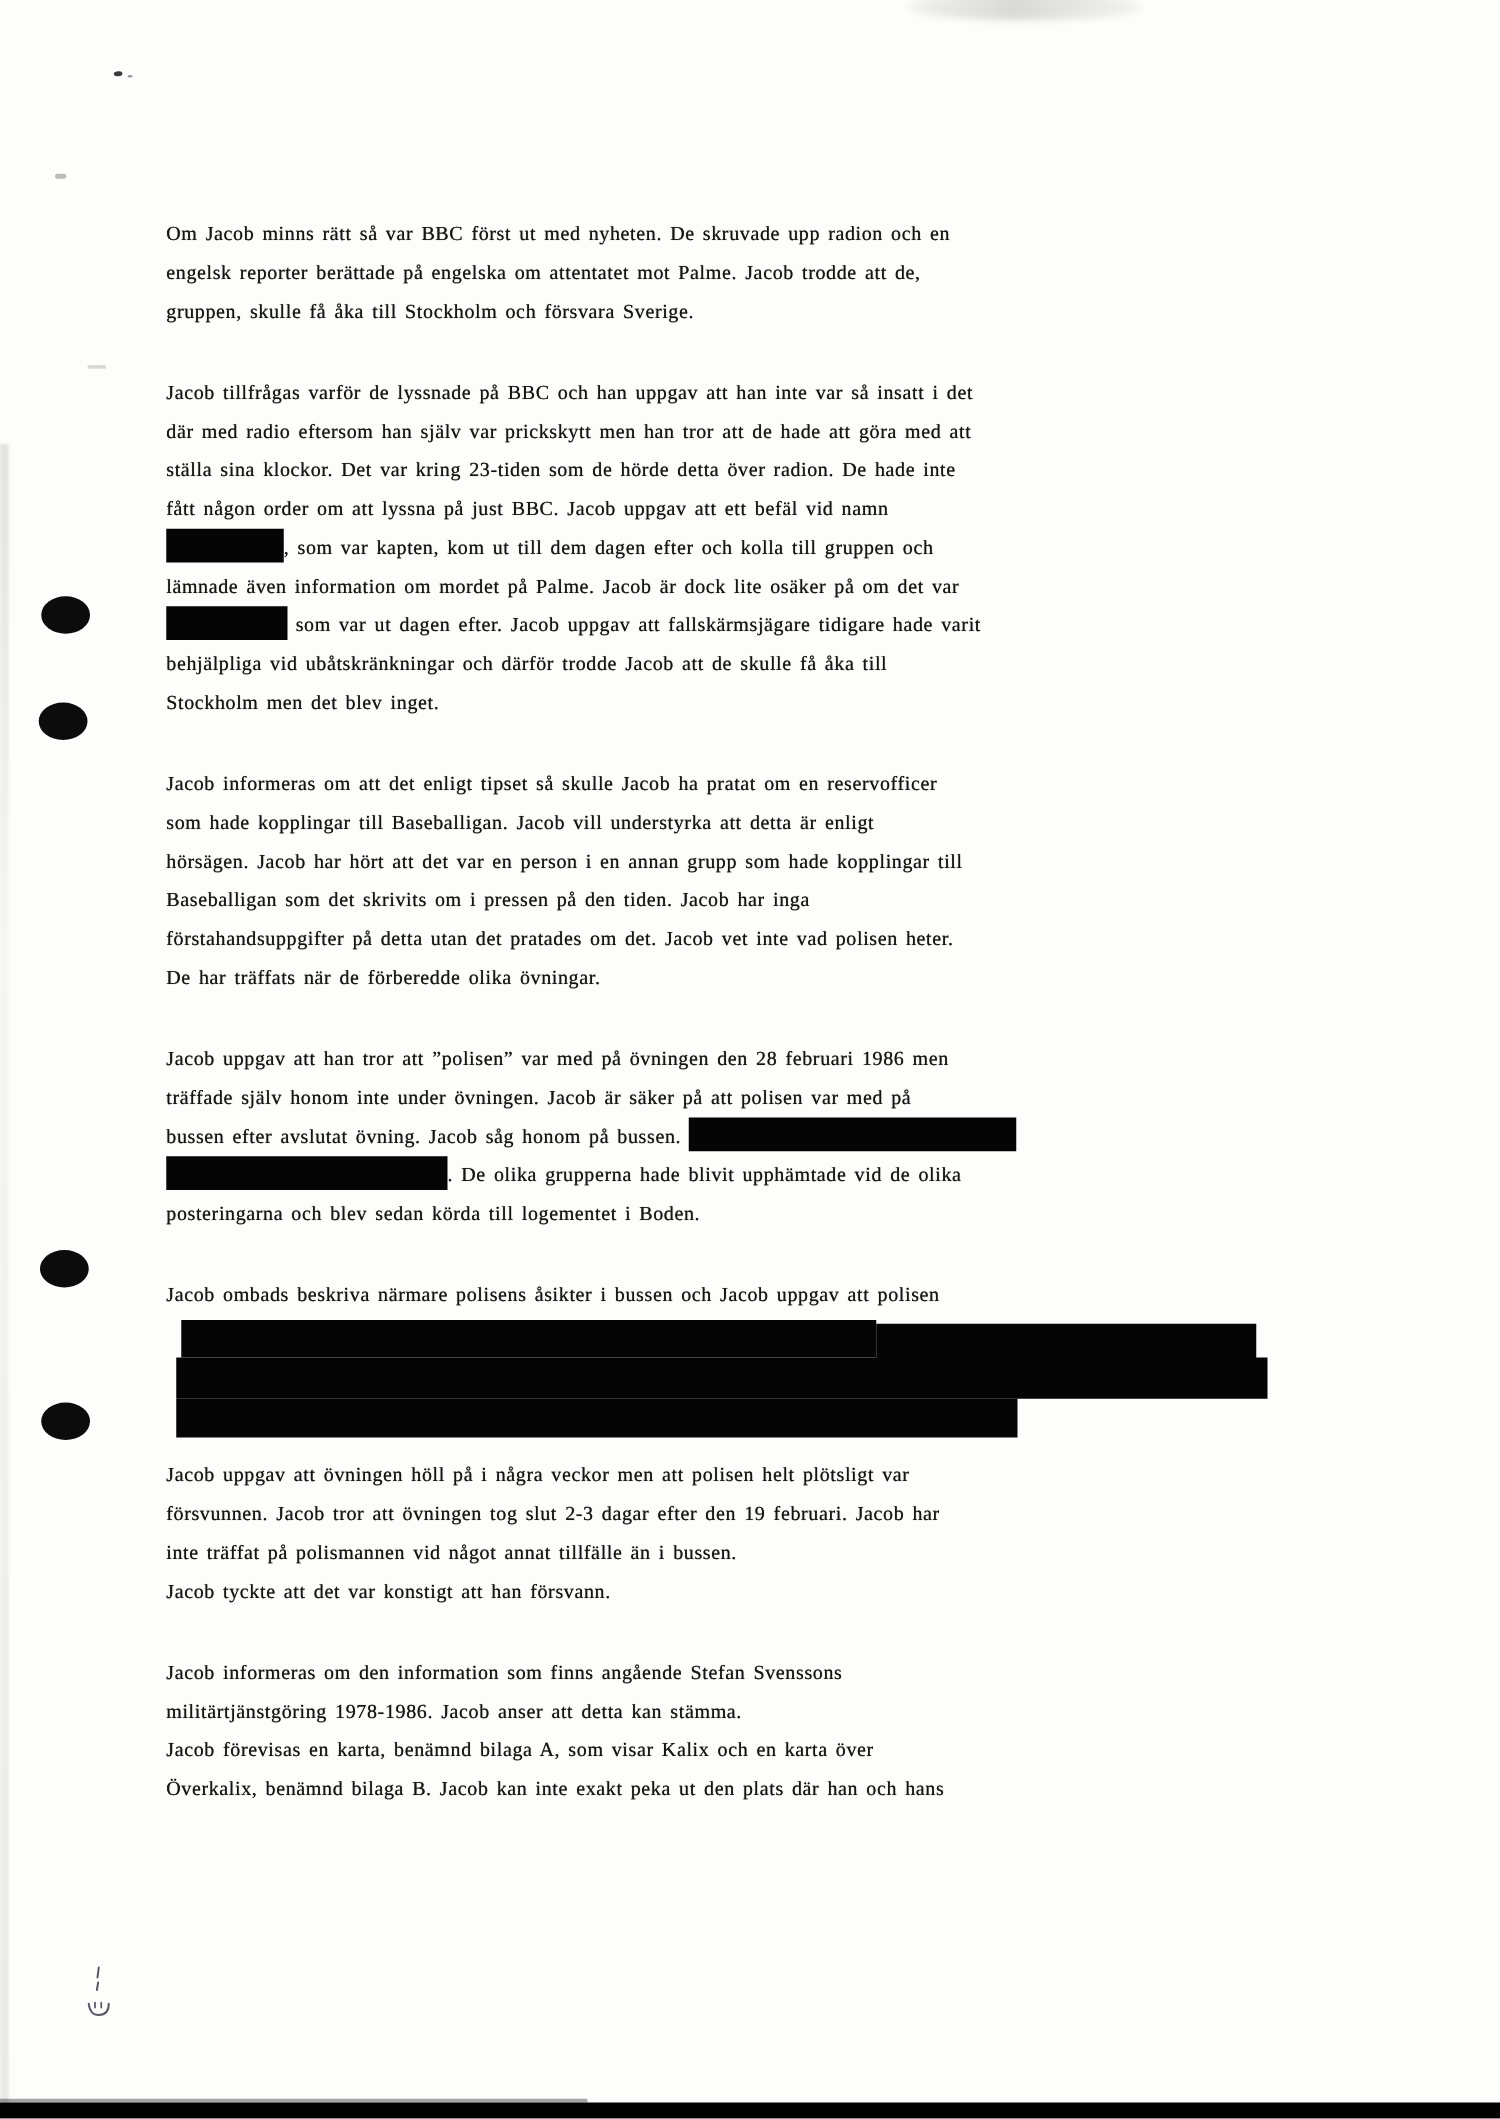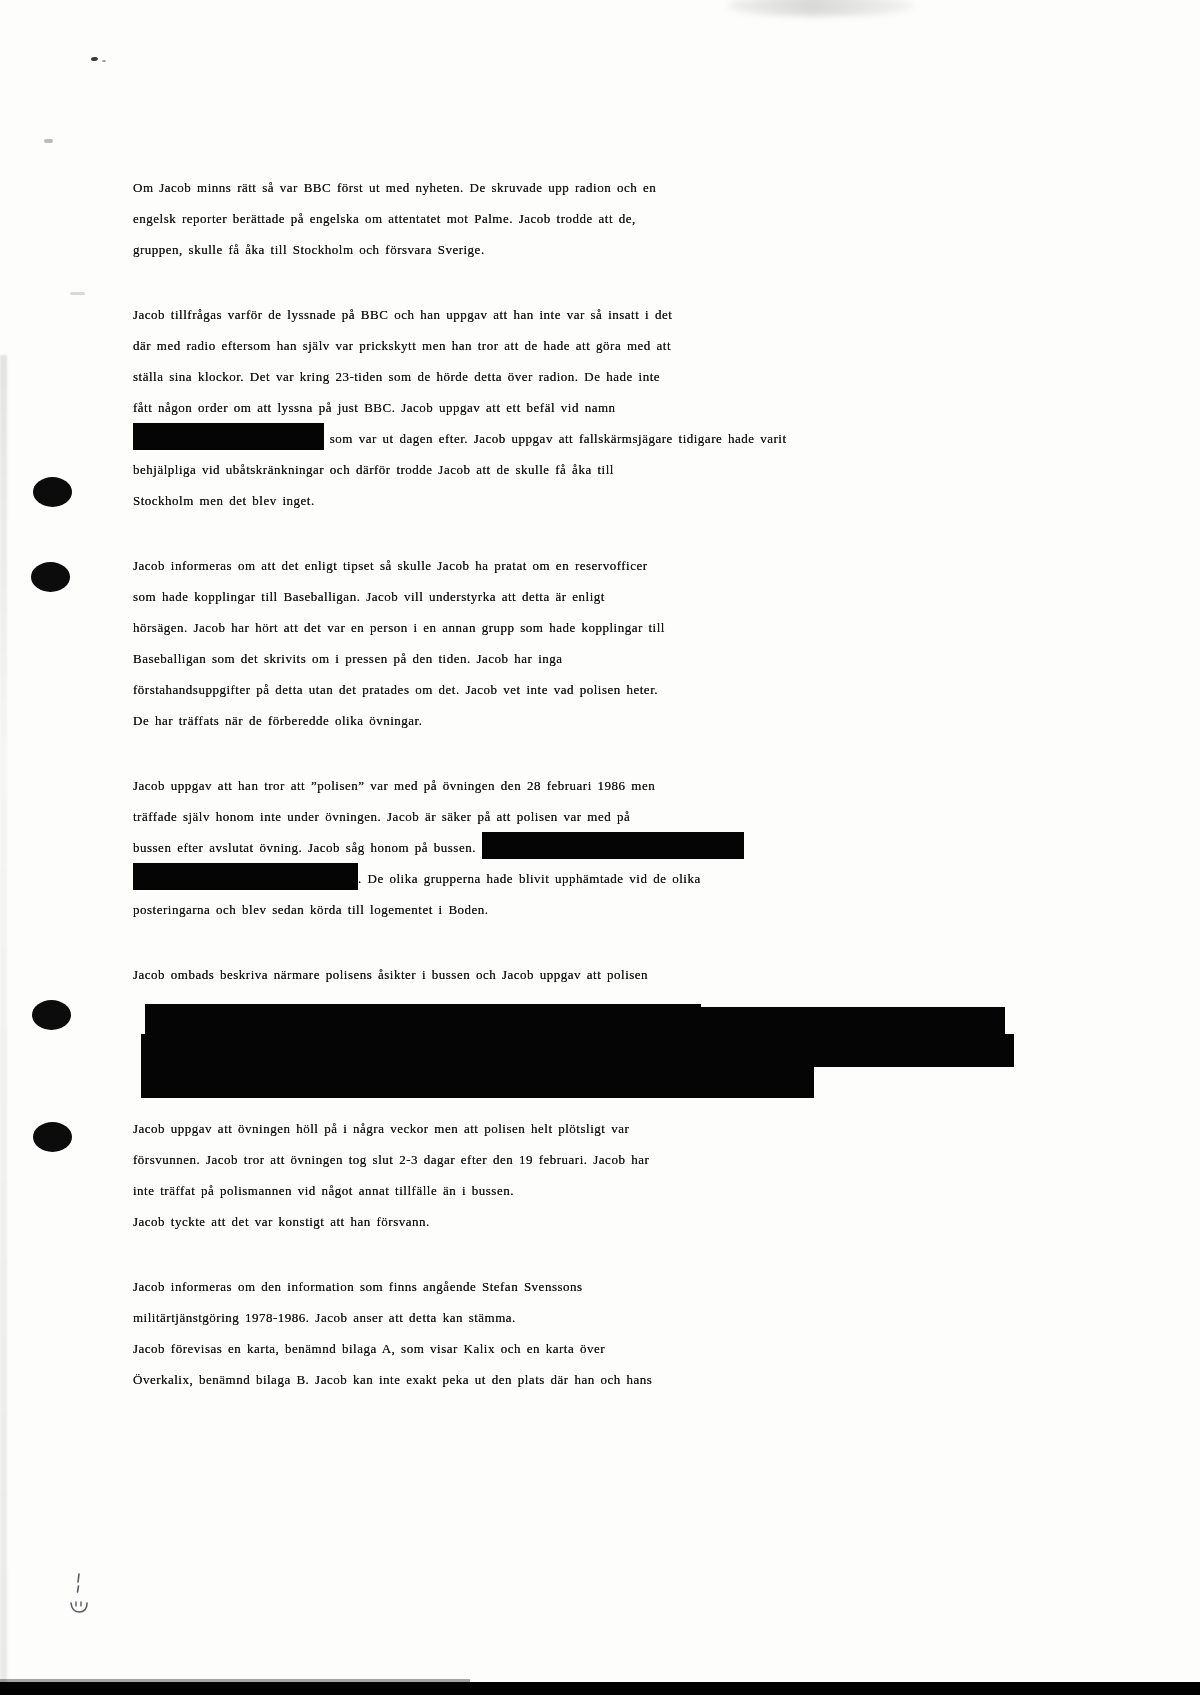--- a/index.html
+++ b/index.html
@@ -7,28 +7,28 @@
     position:relative;
     width:1200px;height:1695px;
     background:#fdfdfc;
     overflow:hidden;
     font-family:"Liberation Serif", serif;
   }
   .doc{
     position:absolute;
     left:133px;top:172px;width:970px;
     color:#171513;
-    font-size:13px;
+    font-size:16px;
     line-height:31px;
     letter-spacing:0.5px;
     word-spacing:2px;
     text-shadow:0 0 0.6px rgba(25,22,20,0.85);
   }
   .para{margin:0 0 34px 0;}
-  .para.tight{margin-bottom:14px;}
+  .para.tight{margin-bottom:4px;}
   .textseg{white-space:pre-line;}
   .redact-inline{
     display:inline-block;
     background:#060606;
     height:27px;
     vertical-align:-7px;
   }
   .block-redaction{
     position:relative;
     height:95px;
@@ -89,21 +89,23 @@
   <span class="hole h4"></span>
 
   <div class="doc">
       <p class="para"><span class="textseg">Om Jacob minns rätt så var BBC först ut med nyheten. De skruvade upp radion och en
 engelsk reporter berättade på engelska om attentatet mot Palme. Jacob trodde att de,
 gruppen, skulle få åka till Stockholm och försvara Sverige.</span></p>
       <p class="para"><span class="textseg">Jacob tillfrågas varför de lyssnade på BBC och han uppgav att han inte var så insatt i det
 där med radio eftersom han själv var prickskytt men han tror att de hade att göra med att
 ställa sina klockor. Det var kring 23-tiden som de hörde detta över radion. De hade inte
 fått någon order om att lyssna på just BBC. Jacob uppgav att ett befäl vid namn
-</span><span class="redact-inline" style="width: 94px; background: rgb(5, 5, 5);"></span><span class="redact-inline" style="width: 97px; background: rgb(5, 5, 5);"></span><span class="textseg"> som var ut dagen efter. Jacob uppgav att fallskärmsjägare tidigare hade varit
+</span><span class="redact-inline" style="width: 94px; background: rgb(5, 5, 5);"></span><span class="textseg">, som var kapten, kom ut till dem dagen efter och kolla till gruppen och
+lämnade även information om mordet på Palme. Jacob är dock lite osäker på om det var
+</span><span class="redact-inline" style="width: 97px; background: rgb(5, 5, 5);"></span><span class="textseg"> som var ut dagen efter. Jacob uppgav att fallskärmsjägare tidigare hade varit
 behjälpliga vid ubåtskränkningar och därför trodde Jacob att de skulle få åka till
 Stockholm men det blev inget.</span></p>
       <p class="para"><span class="textseg">Jacob informeras om att det enligt tipset så skulle Jacob ha pratat om en reservofficer
 som hade kopplingar till Baseballigan. Jacob vill understyrka att detta är enligt
 hörsägen. Jacob har hört att det var en person i en annan grupp som hade kopplingar till
 Baseballigan som det skrivits om i pressen på den tiden. Jacob har inga
 förstahandsuppgifter på detta utan det pratades om det. Jacob vet inte vad polisen heter.
 De har träffats när de förberedde olika övningar.</span></p>
       <p class="para"><span class="textseg">Jacob uppgav att han tror att ”polisen” var med på övningen den 28 februari 1986 men
 träffade själv honom inte under övningen. Jacob är säker på att polisen var med på

